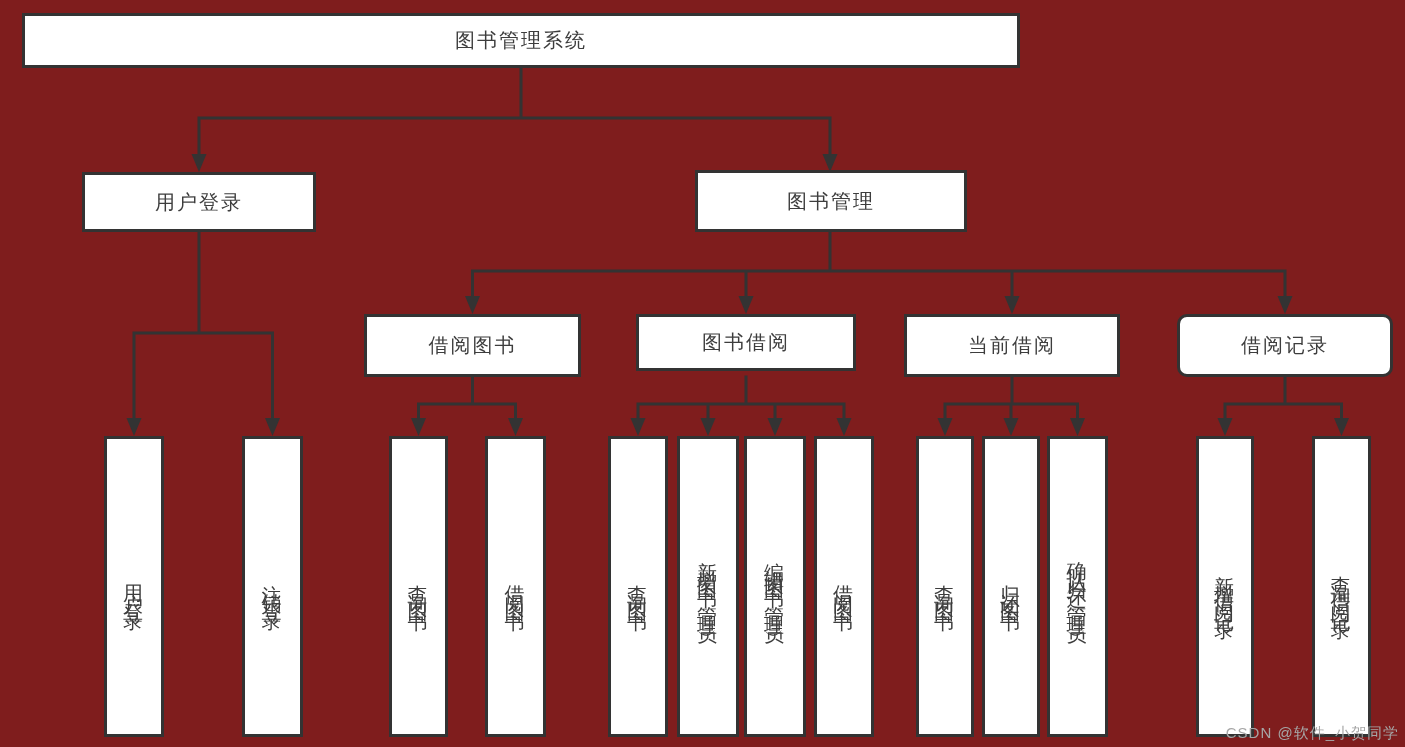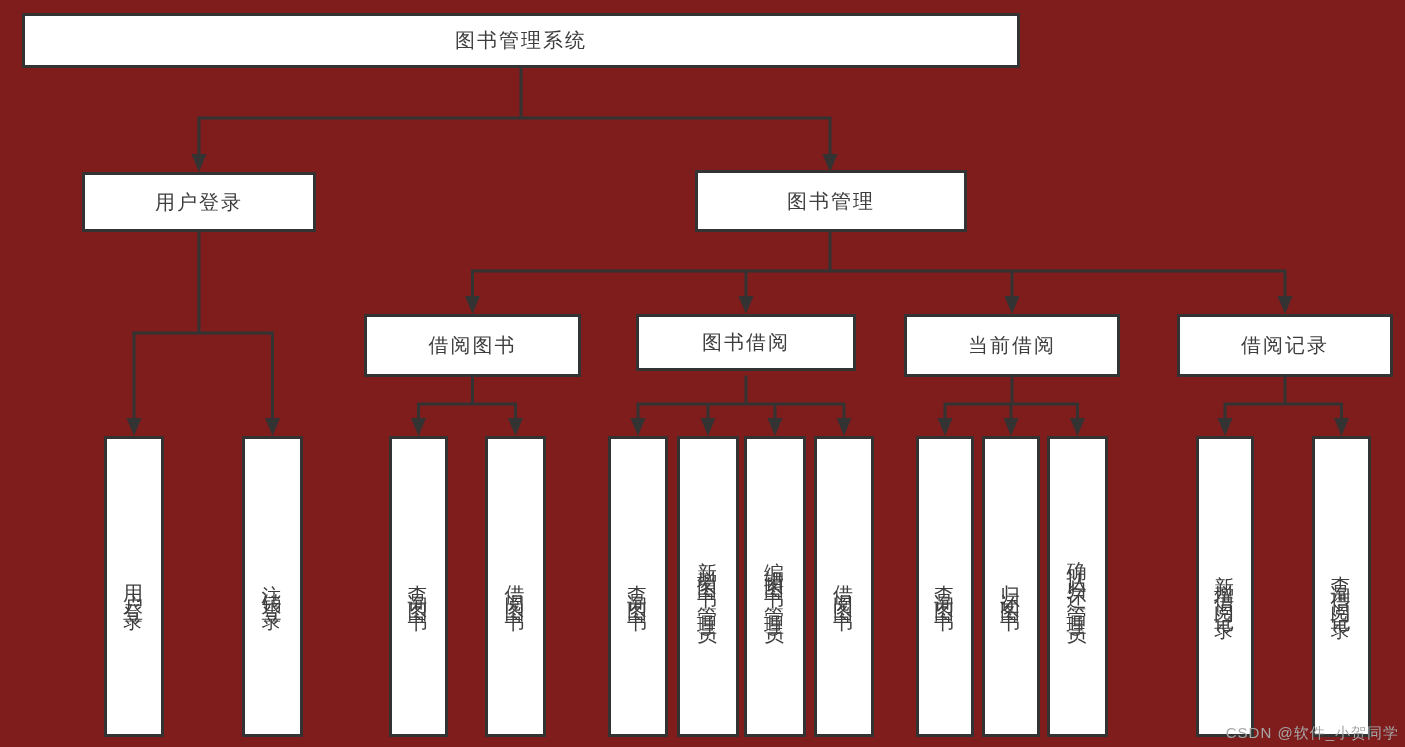--- a/index.html
+++ b/index.html
@@ -120,21 +120,21 @@
 
   <div class="node hnode" style="left:364px; top:314px; width:217px; height:63px;">
     <span>借阅图书</span>
   </div>
   <div class="node hnode" style="left:636px; top:314px; width:220px; height:57px;">
     <span>图书借阅</span>
   </div>
   <div class="node hnode" style="left:904px; top:314px; width:216px; height:63px;">
     <span>当前借阅</span>
   </div>
-  <div class="node hnode" style="left:1177px; top:314px; width:216px; height:63px;">
+  <div class="node hnode" style="left:1177px; top:314px; width:216px; height:63px;border-radius:10px;">
     <span>借阅记录</span>
   </div>
 
   <div class="node vnode" style="left:104px; width:60px;">
     <span class="vtext">用户登录</span>
   </div>
   <div class="node vnode" style="left:242px; width:61px;">
     <span class="vtext">注销登录</span>
   </div>
 

